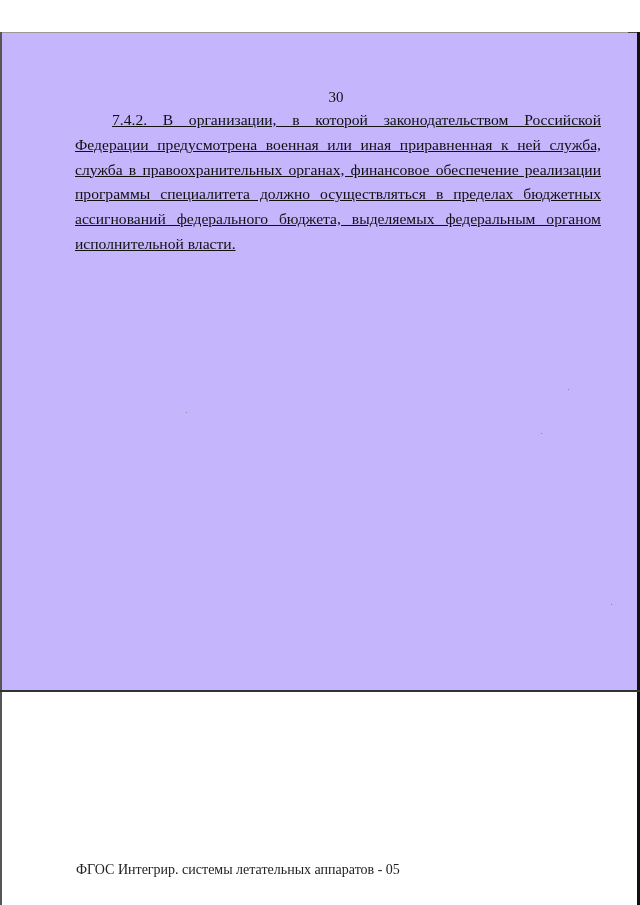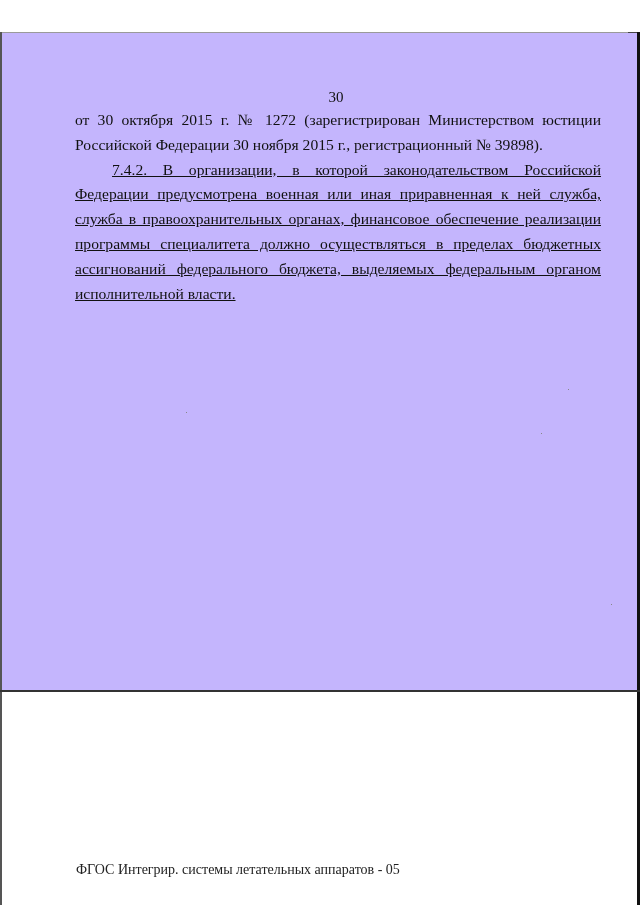--- a/index.html
+++ b/index.html
@@ -100,21 +100,20 @@
 <div class="page">
   <div class="edge-top"></div>
   <div class="edge-top-right"></div>
   <div class="edge-left"></div>
   <div class="edge-right"></div>
   <div class="edge-bottom"></div>
 
   <div class="page-number">30</div>
 
   <div class="body-text">
-    <p>от 30 октября 2015 г. № 1272 (зарегистрирован Министерством юстиции Российской Федерации 30 ноября 2015 г., регистрационный № 39898).</p>
     <p class="indent">7.4.2. В организации, в которой законодательством Российской Федерации предусмотрена военная или иная приравненная к ней служба, служба в правоохранительных органах, финансовое обеспечение реализации программы специалитета должно осуществляться в пределах бюджетных ассигнований федерального бюджета, выделяемых федеральным органом исполнительной власти.</p>
   </div>
 
   <div class="footer-note">ФГОС Интегрир. системы летательных аппаратов - 05</div>
 
   <div class="speck" style="left:568px; top:357px;"></div>
   <div class="speck" style="left:541px; top:401px;"></div>
   <div class="speck" style="left:611px; top:572px;"></div>
   <div class="speck" style="left:186px; top:380px;"></div>
   <div class="speck" style="left:200px; top:90px;"></div>

